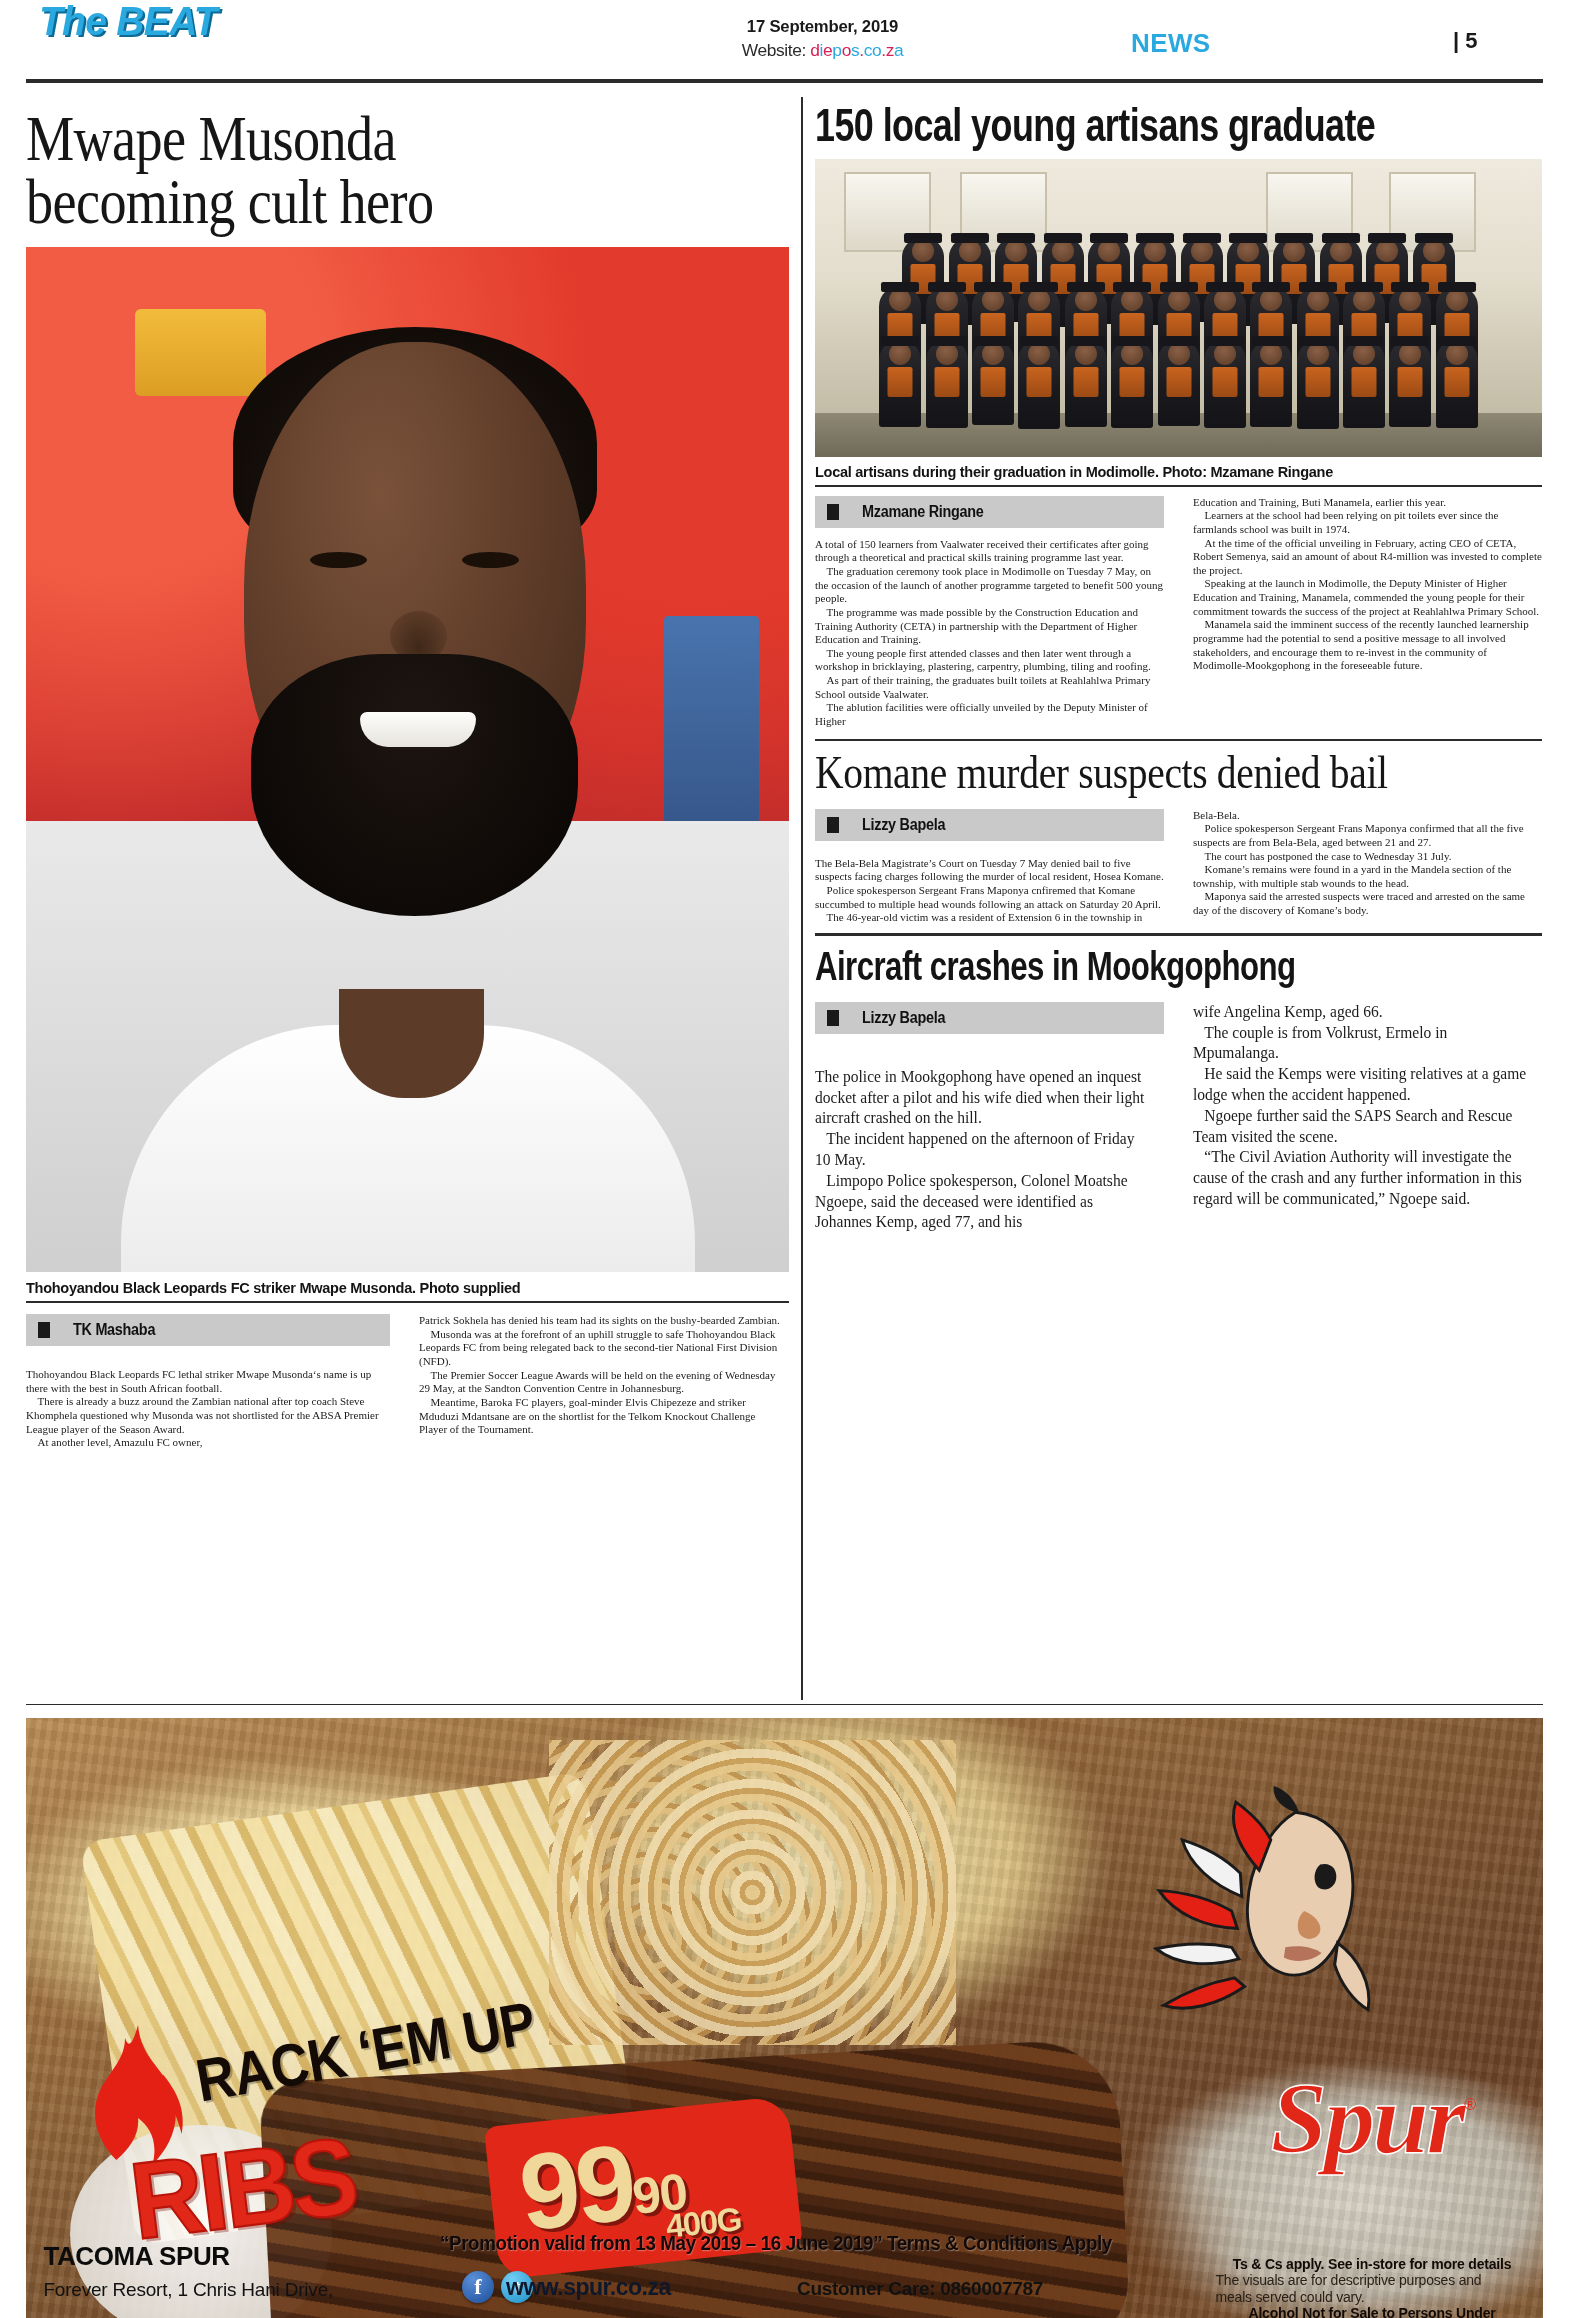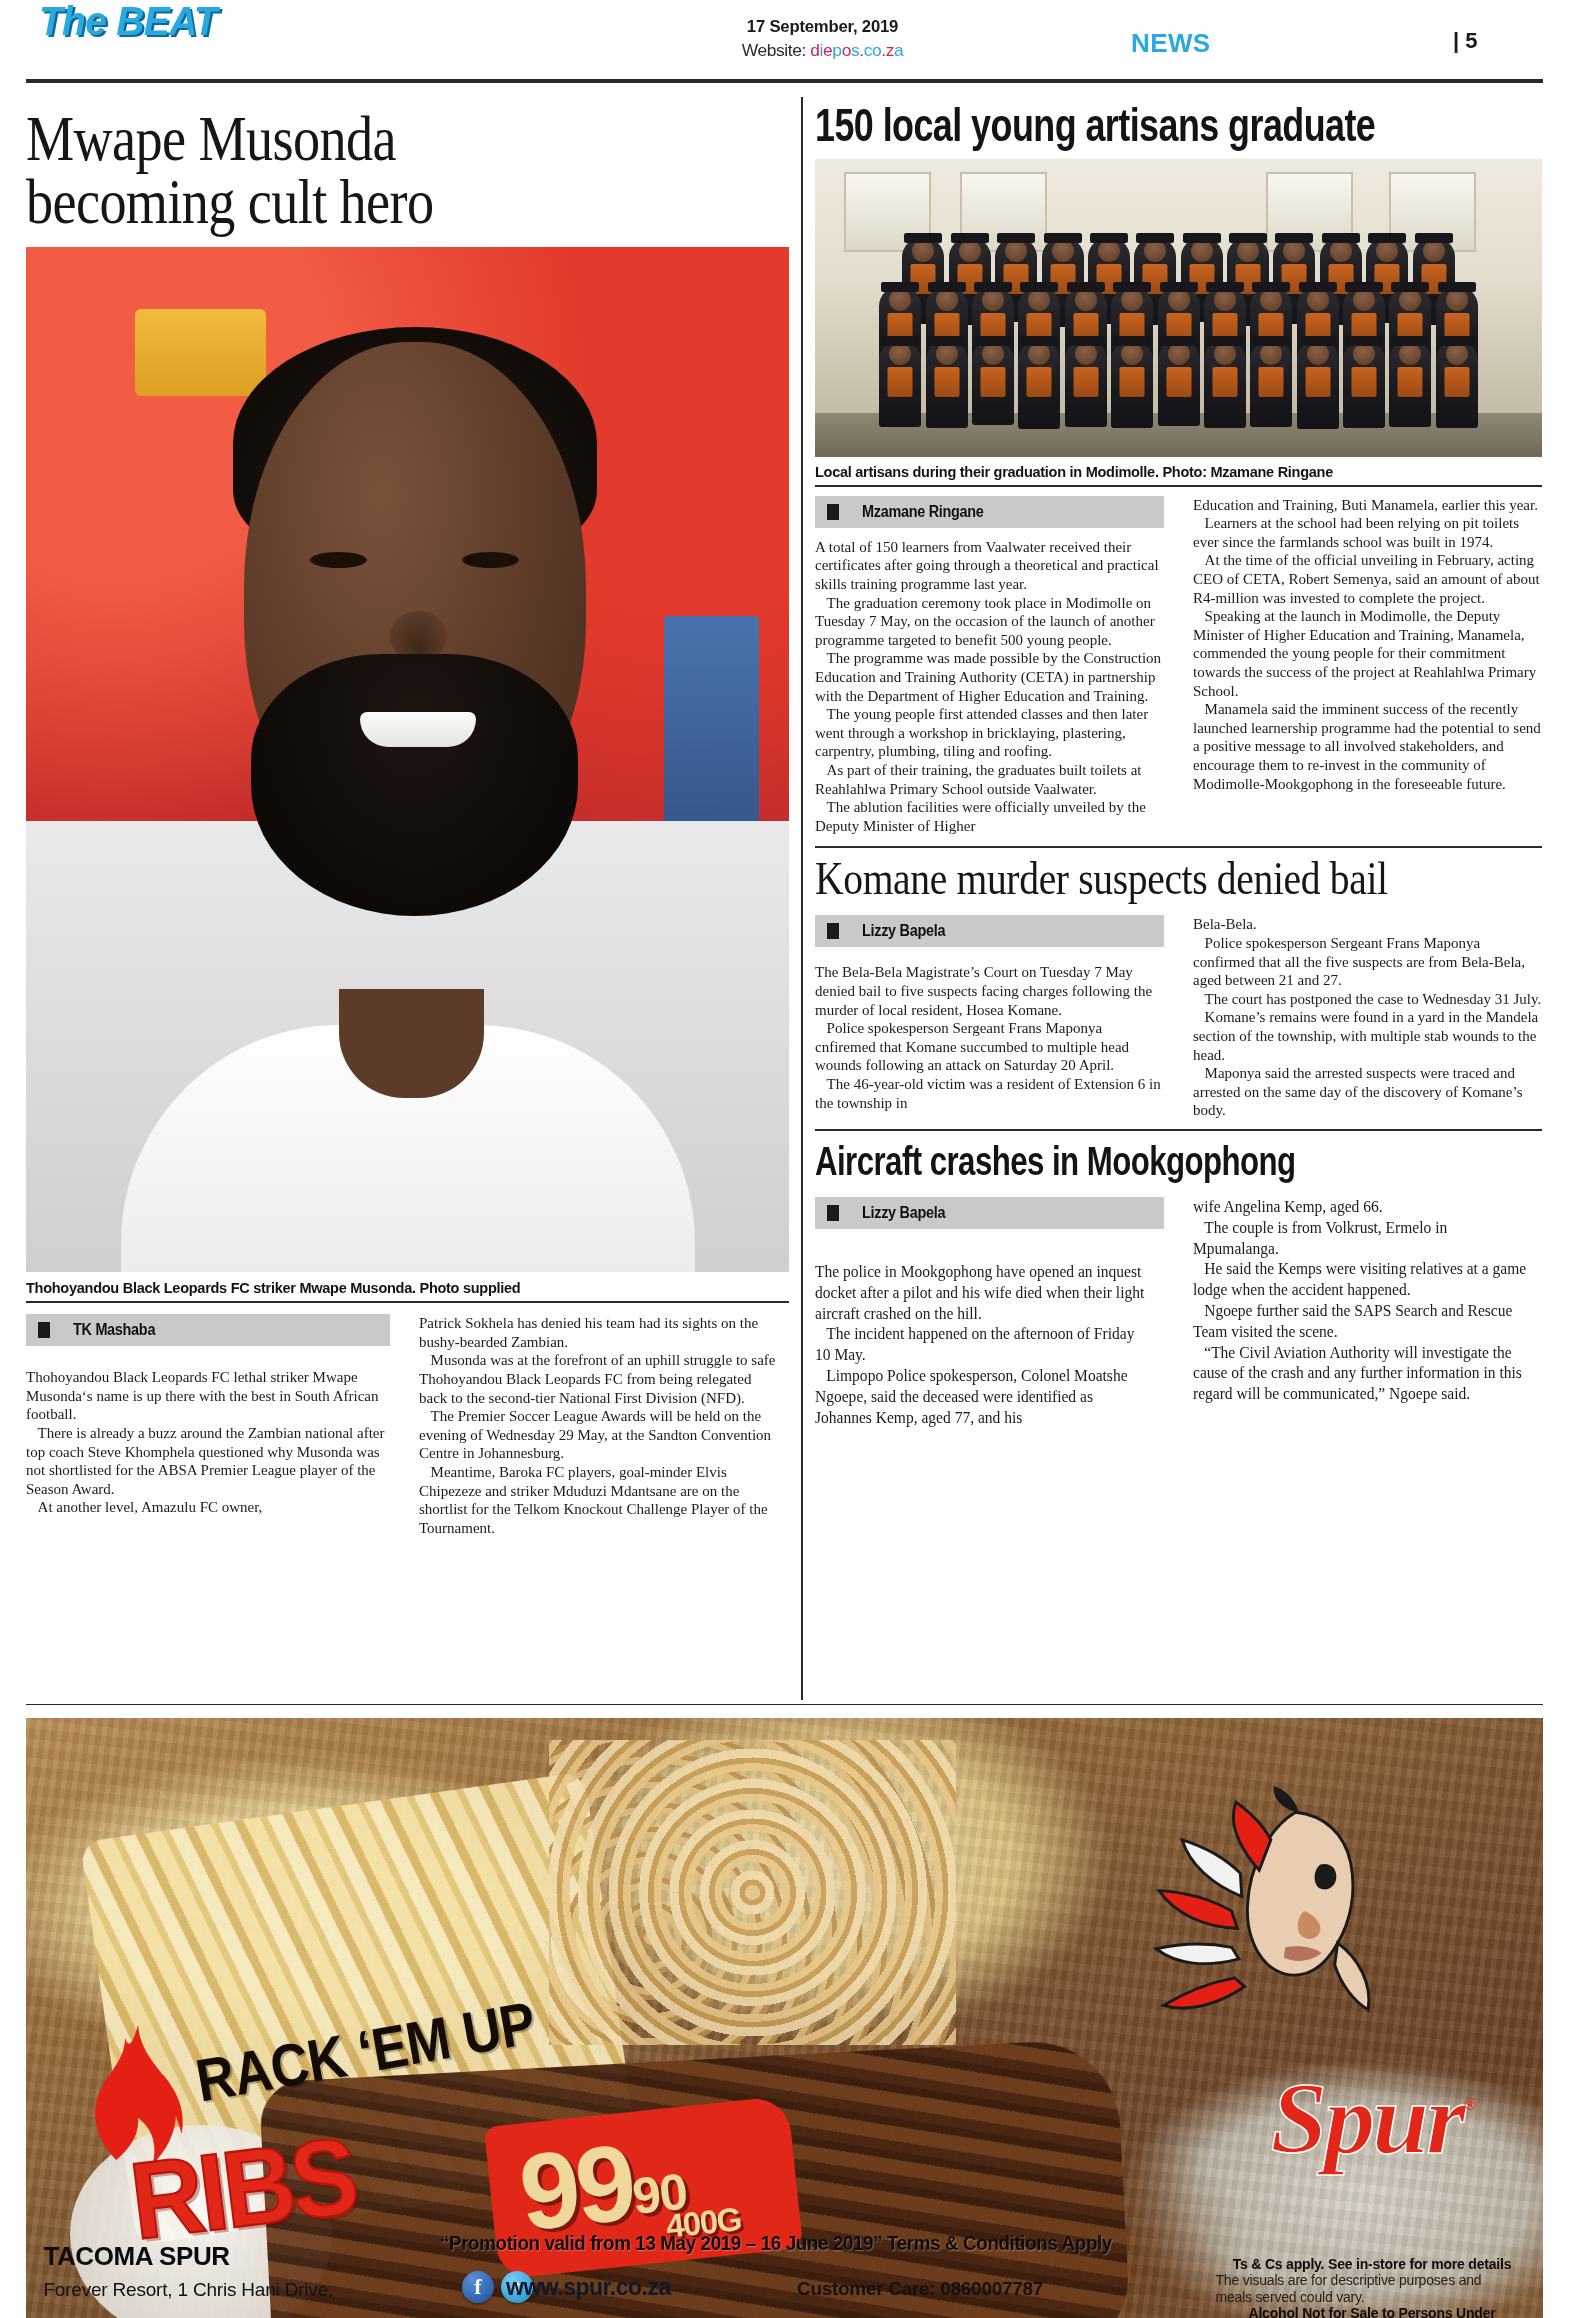--- a/index.html
+++ b/index.html
@@ -112,21 +112,21 @@
     font-weight: bold; font-size: 16px; color: #111;
     letter-spacing: -0.3px;
     transform: scaleX(0.9); transform-origin: left center;
   }
 
   
   .cols2 { display: flex; gap: 29px; }
   .bodycol { width: 364px; }
   .bodytext {
     font-family: "Liberation Serif", serif;
-    font-size: 15px; line-height: 1.24; color: #1b1b1b;
+    font-size: 11px; line-height: 1.24; color: #1b1b1b;
     text-align: left;
   }
   .bodytext p { text-indent: 11.6px; margin: 0; }
   .bodytext p.noindent { text-indent: 0; }
 
   
   .bodytext.narrow { font-size: 16px; line-height: 1.30; transform: scaleX(0.97); transform-origin: left top;}
 
   
   .advert {

